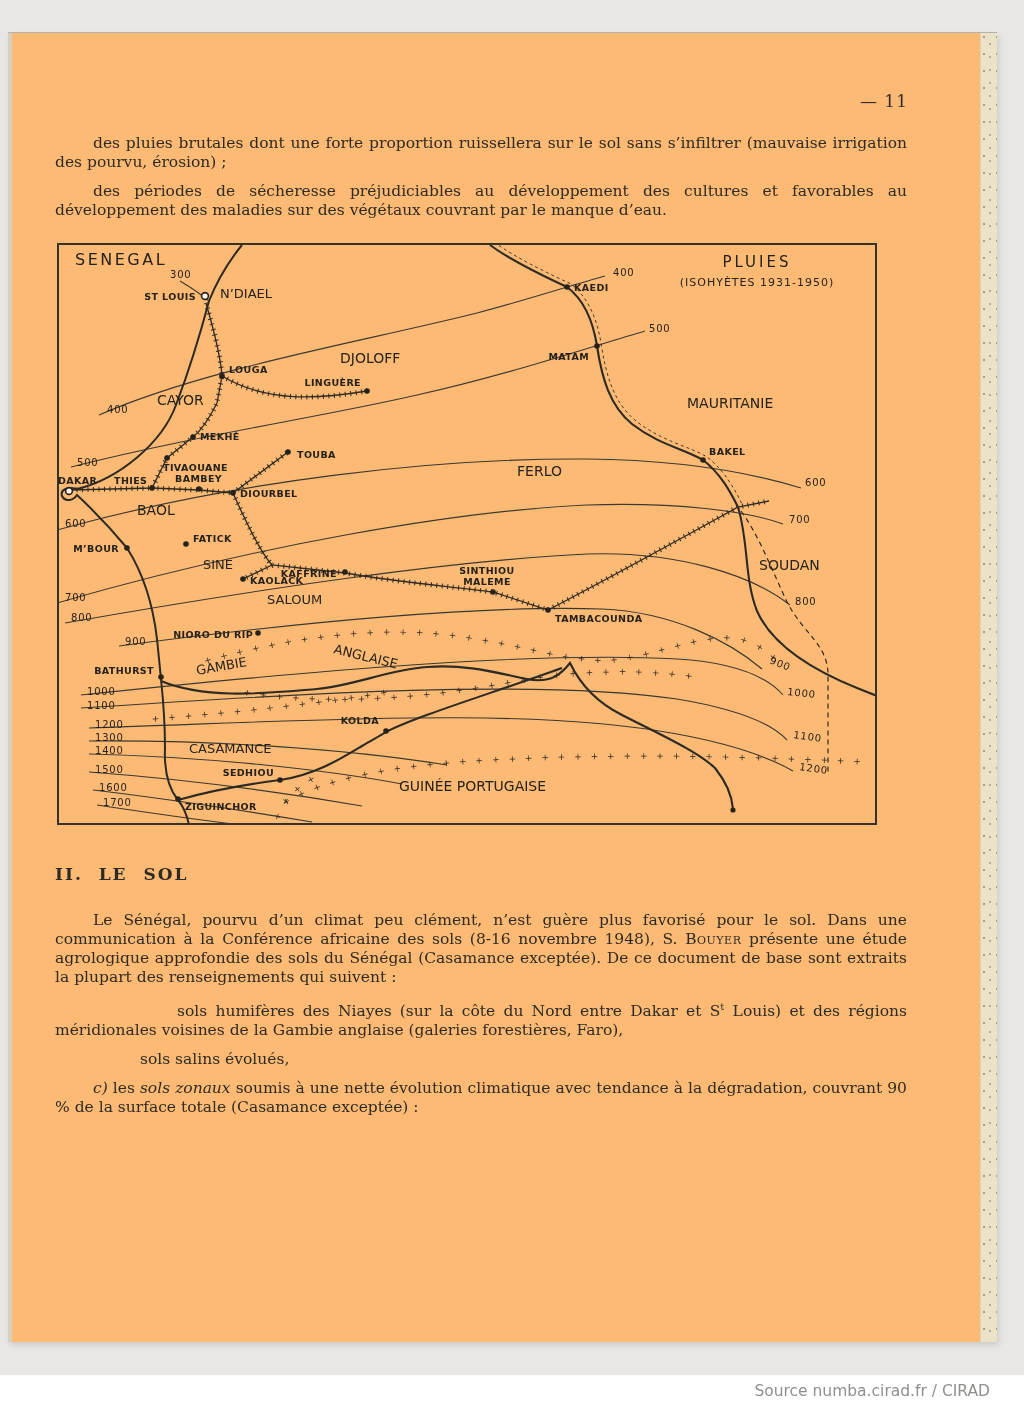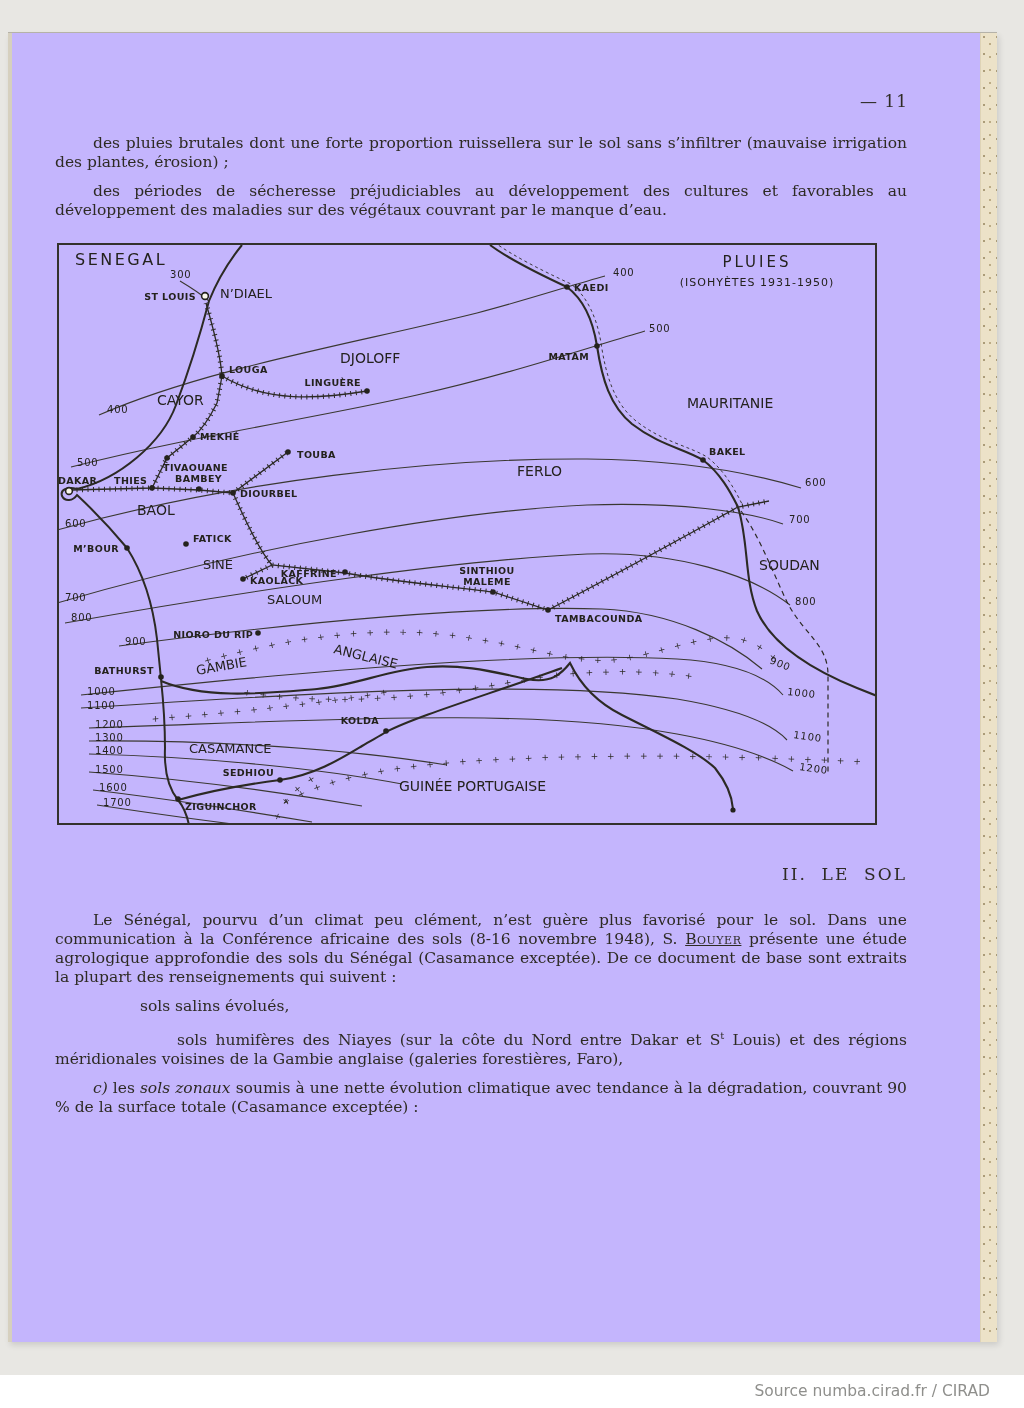--- a/index.html
+++ b/index.html
@@ -4,21 +4,21 @@
 <style>
   html,body{margin:0;padding:0;}
   body{
     width:1024px;height:1408px;position:relative;overflow:hidden;
     background:#e8e7e3;
     font-family:"DejaVu Serif", serif;
   }
   
   .scan{
     position:absolute;left:8px;top:33px;width:989px;height:1309px;
-    background:#c4b5fd;
+    background:#fdba74;
     box-shadow:0 -1px 0 #b5b2a8, 2px 3px 6px rgba(0,0,0,.12);
   }
   .scan-left-shade{position:absolute;left:0;top:0;bottom:0;width:4px;background:#d6d0bf;}
   .page-edge{
     position:absolute;right:0;top:0;bottom:0;width:16px;
     background-color:#ece2c8;
     background-image:
       radial-gradient(circle at 3px 4px, #ab9c78 1px, transparent 1.4px),
       radial-gradient(circle at 9px 11px, #bcac87 1px, transparent 1.4px);
     background-size:13px 17px, 11px 13px;
@@ -30,29 +30,29 @@
   }
   .intro{
     position:absolute;left:47px;top:101px;width:852px;
     font-size:15.5px;line-height:19px;color:#2e2b24;text-align:justify;
   }
   .para{margin:0 0 10px 0;}
   .para.first{text-indent:38px;}
   .para.hang{text-indent:122px;}
   .para.inner{text-indent:85px;}
   .seg-italic{font-style:italic;}
-  .seg-smallcaps{font-variant:small-caps;letter-spacing:.5px;text-decoration:underline;}
+  .seg-smallcaps{font-variant:small-caps;letter-spacing:.5px;}
   .seg-sup{vertical-align:super;font-size:10px;}
   .map-figure{
     position:absolute;left:49px;top:210px;width:820px;height:582px;margin:0;
   }
   .map-figure svg{display:block;width:820px;height:582px;}
   .section-heading{
     position:absolute;left:47px;top:831px;width:852px;margin:0;
-    text-align:right;font-size:17px;font-weight:normal;letter-spacing:2px;
+    text-align:left;font-size:17px;font-weight:bold;letter-spacing:2px;
     color:#2e2b24;white-space:pre;
   }
   .section-body{
     position:absolute;left:47px;top:878px;width:852px;
     font-size:15.5px;line-height:19px;color:#2e2b24;text-align:justify;
   }
   .footer-strip{
     position:absolute;left:0;top:1375px;width:1024px;height:33px;
     background:#ffffff;
     text-decoration:underline;
@@ -83,21 +83,21 @@
 </head>
 <body>
 
 <div class="scan">
   <div class="scan-left-shade"></div>
   <div class="page-edge"></div>
 
   <div class="page-number">— 11</div>
 
   <div class="intro" id="intro">
-      <p class="para first"><span>des pluies brutales dont une forte proportion ruissellera sur le sol sans s’infiltrer (mauvaise irrigation des plantes, érosion) ;</span></p>
+      <p class="para first"><span>des pluies brutales dont une forte proportion ruissellera sur le sol sans s’infiltrer (mauvaise irrigation des pourvu, érosion) ;</span></p>
       <p class="para first"><span>des périodes de sécheresse préjudiciables au développement des cultures et favorables au développement des maladies sur des végétaux couvrant par le manque d’eau.</span></p>
     </div>
 
   <figure class="map-figure">
     <svg viewBox="0 0 820 582" xmlns="http://www.w3.org/2000/svg">
 
       <defs>
         <path id="gb1" d="M148,421 C240,396 330,383 420,399 C470,407 500,418 540,420 C580,422 620,402 660,398 C690,395 705,408 718,420"></path>
         <path id="gb2" d="M186,452 C280,467 380,456 460,441 C530,428 600,430 645,438"></path>
         <path id="gb3" d="M95,479 C180,472 260,464 330,452"></path>
@@ -259,21 +259,21 @@
       <text class="map-sub" x="700" y="43" text-anchor="middle">(ISOHYÈTES 1931-1950)</text>
 
       <rect class="frame" x="1" y="1" width="818" height="580"></rect>
     </svg>
   </figure>
 
   <h2 class="section-heading">II.  LE  SOL</h2>
 
   <div class="section-body" id="section-body">
       <p class="para first"><span>Le Sénégal, pourvu d’un climat peu clément, n’est guère plus favorisé pour le sol. Dans une communication à la Conférence africaine des sols (8-16 novembre 1948), S. </span><span class="seg-smallcaps">Bouyer</span><span> présente une étude agrologique approfondie des sols du Sénégal (Casamance exceptée). De ce document de base sont extraits la plupart des renseignements qui suivent :</span></p>
+      <p class="para hang"><span>sols humifères des Niayes (sur la côte du Nord entre Dakar et S</span><span class="seg-sup">t</span><span> Louis) et des régions méridionales voisines de la Gambie anglaise (galeries forestières, Faro),</span></p>
       <p class="para inner"><span>sols salins évolués,</span></p>
-      <p class="para hang"><span>sols humifères des Niayes (sur la côte du Nord entre Dakar et S</span><span class="seg-sup">t</span><span> Louis) et des régions méridionales voisines de la Gambie anglaise (galeries forestières, Faro),</span></p>
       <p class="para first"><span class="seg-italic">c)</span><span> les </span><span class="seg-italic">sols zonaux</span><span> soumis à une nette évolution climatique avec tendance à la dégradation, couvrant 90 % de la surface totale (Casamance exceptée) :</span></p>
     </div>
 </div>
 
 <div class="footer-strip">
   <span class="source-credit">Source numba.cirad.fr / CIRAD</span>
 </div>
 
 </body></html>

